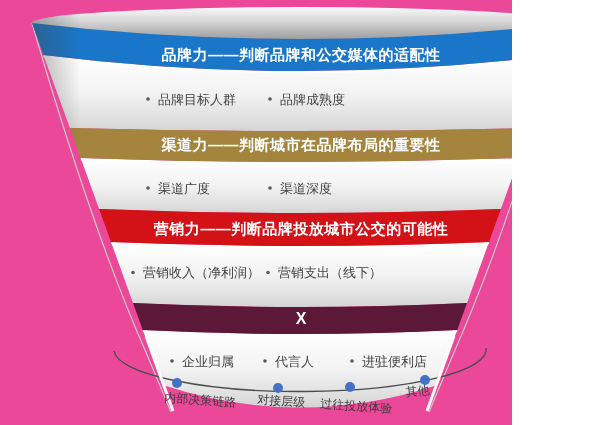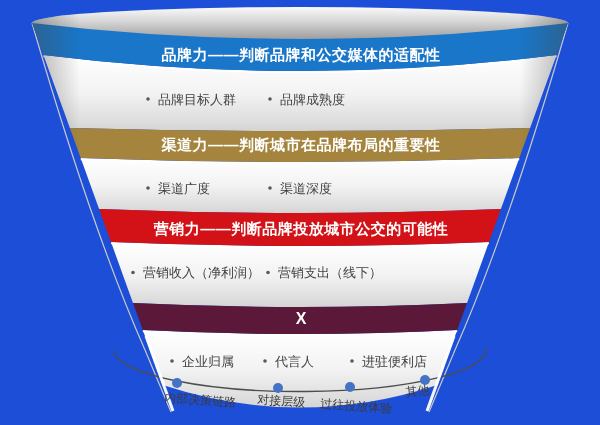--- a/index.html
+++ b/index.html
@@ -1,17 +1,17 @@
 <!DOCTYPE html>
 <html><head>
 <meta charset="utf-8">
 <style>
   html,body{margin:0;padding:0;background:#ffffff;}
   .stage{
-    width:600px;height:425px;position:relative;overflow:hidden;background:#1d4ed8;
+    width:512px;height:425px;position:relative;overflow:hidden;background:#ec4899;
     font-family:"Liberation Sans", sans-serif;
   }
   svg text{font-family:"Liberation Sans", sans-serif;}
   .band-header{fill:#ffffff;font-size:15px;font-weight:bold;letter-spacing:0.5px;}
   .x-header{fill:#ffffff;font-size:16px;font-weight:bold;}
   .bullet-text{fill:#3f3f3f;font-size:13px;}
   .axis-text{fill:#3b3b3b;font-size:12px;}
 </style>
 </head>
 <body>

